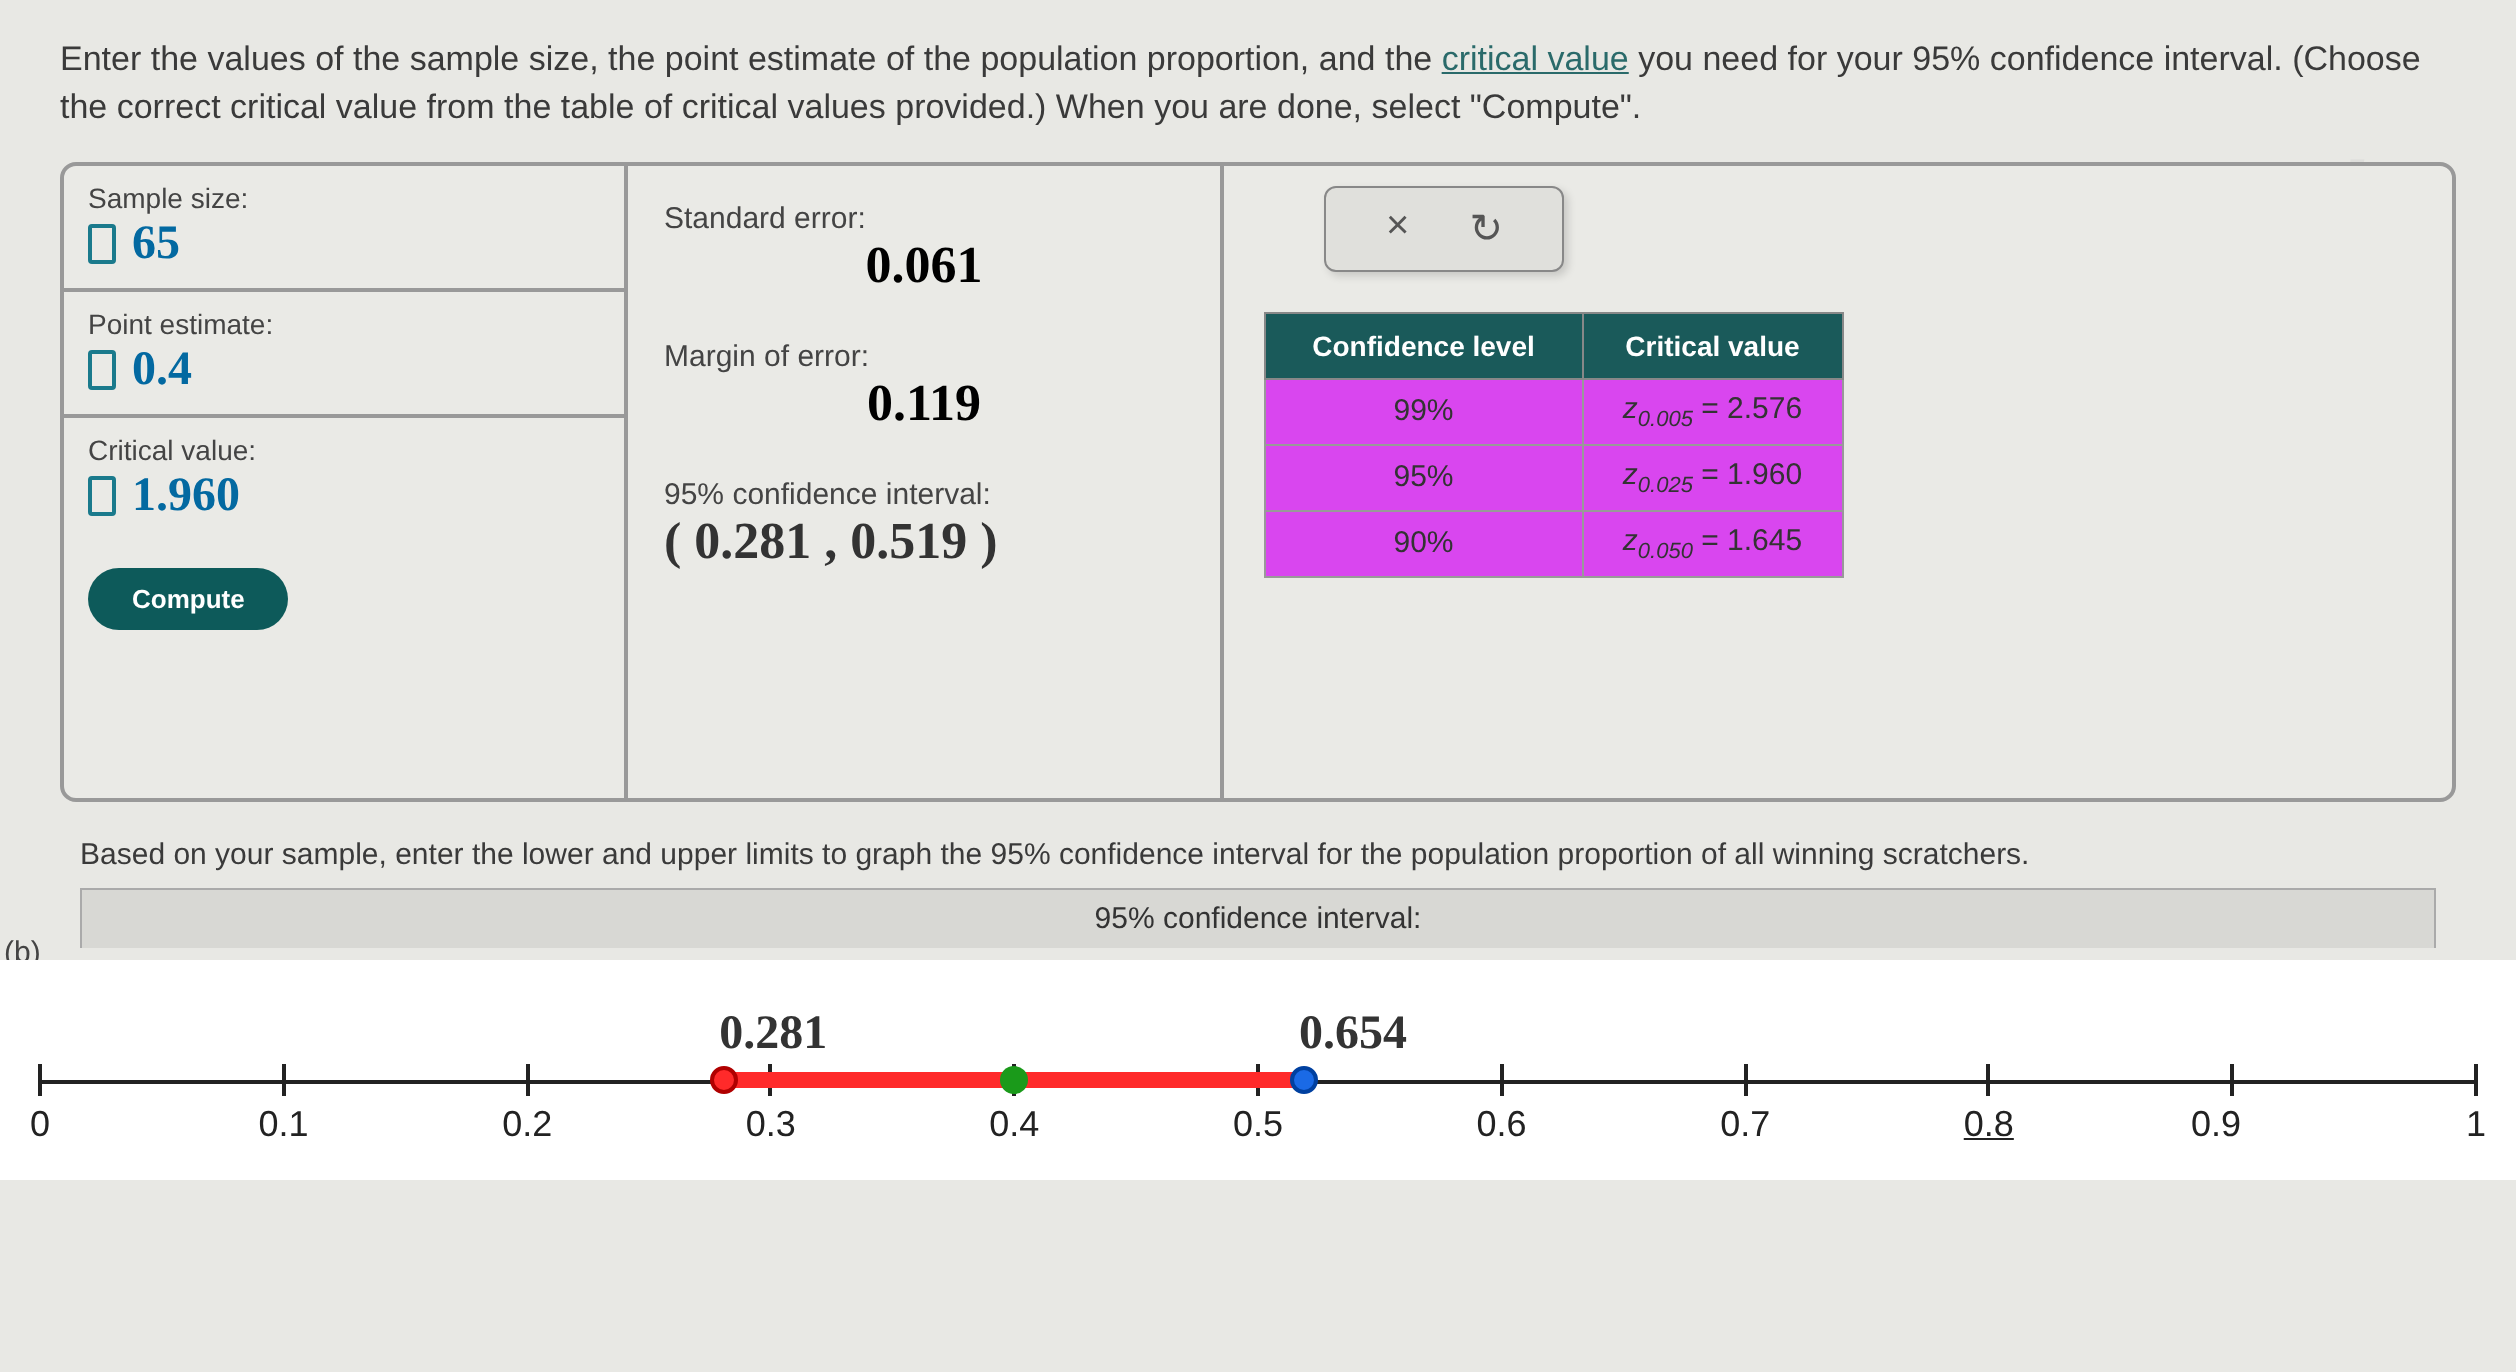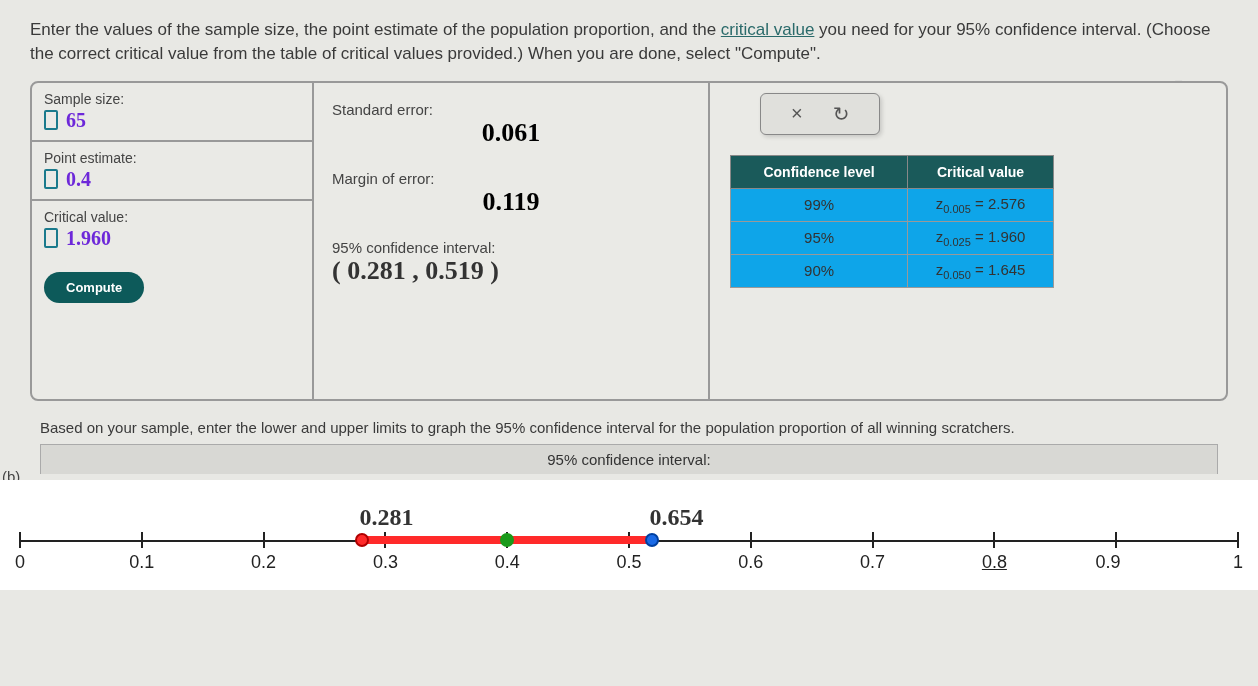--- a/index.html
+++ b/index.html
@@ -38,50 +38,50 @@
   }
   .input-block {
     border-bottom: 2px solid #999;
     padding: 8px 12px;
   }
   .input-label { font-size: 14px; color:#444; }
   .input-row { display:flex; align-items:center; gap:8px; margin-top:2px;}
   .cursor-box {
     width: 14px; height: 20px; border:2px solid #1a7a8c; border-radius:2px;
   }
-  .hand { font-family: "Comic Sans MS", cursive; font-size: 20px; font-weight:bold; color:#6d28d9; }
+  .hand { font-family: "Comic Sans MS", cursive; font-size: 24px; font-weight:bold; color:#0369a1; }
   .hand-sm { font-family: "Comic Sans MS", cursive; font-size: 26px; font-weight:bold; color:#000; }
   .compute-wrap { padding: 14px 12px; }
   .compute-btn {
     background:#0d5a5a; color:#fff; border:none; border-radius:20px;
     padding: 8px 22px; font-size:13px; font-weight:bold; cursor:pointer;
   }
   .col-results {
-    width: 396px;
+    width: 298px;
     border-right: 2px solid #999;
     padding: 18px 18px;
     display:flex; flex-direction:column; gap:10px;
   }
   .result-label { font-size:15px; color:#444; }
   .ci-hand { font-family:"Comic Sans MS", cursive; font-size:26px; font-weight:bold; }
   .col-right { flex:1; display:flex; flex-direction:column; }
   .toolbar {
     align-self:flex-start; margin: 10px 0 20px 50px;
     display:flex; gap:30px; border:1px solid #888; border-radius:6px;
     padding:8px 30px; background:#e0e0dc;
     box-shadow: 2px 2px 4px rgba(0,0,0,0.15);
   }
   .tool-icon { font-size:20px; color:#555; cursor:pointer; }
   .crit-table {
     margin-left:20px; border-collapse:collapse; font-size:15px;
-    background:#0ea5e9; width:324px;
+    background:#d946ef; width:290px;
   }
   .crit-table th { background:#1a5a5a; color:#fff; padding:8px 12px; border:1px solid #888; font-weight:bold; font-size:14px;}
   .crit-table td { border:1px solid #999; padding:6px 10px; text-align:center; }
-  .zexpr { }
+  .zexpr { font-style:italic; }
   .zexpr sub { font-size:11px; }
   .part-b-label { position:absolute; left:2px; top:468px; font-size:15px; color:#444;}
   .part-b-text { margin: 18px 40px 6px 40px; font-size:15px; color:#3a3a3a; }
   .ci-title-bar {
     margin: 8px 40px 0 40px; background:#d8d8d4; border:1px solid #aaa;
     font-size:15px; padding:6px 0 6px 0; text-align:center; border-bottom:none;
   }
   
   .numline-wrap {
     position:relative; width:100%; height:110px; background:#fff; margin-top:6px;

